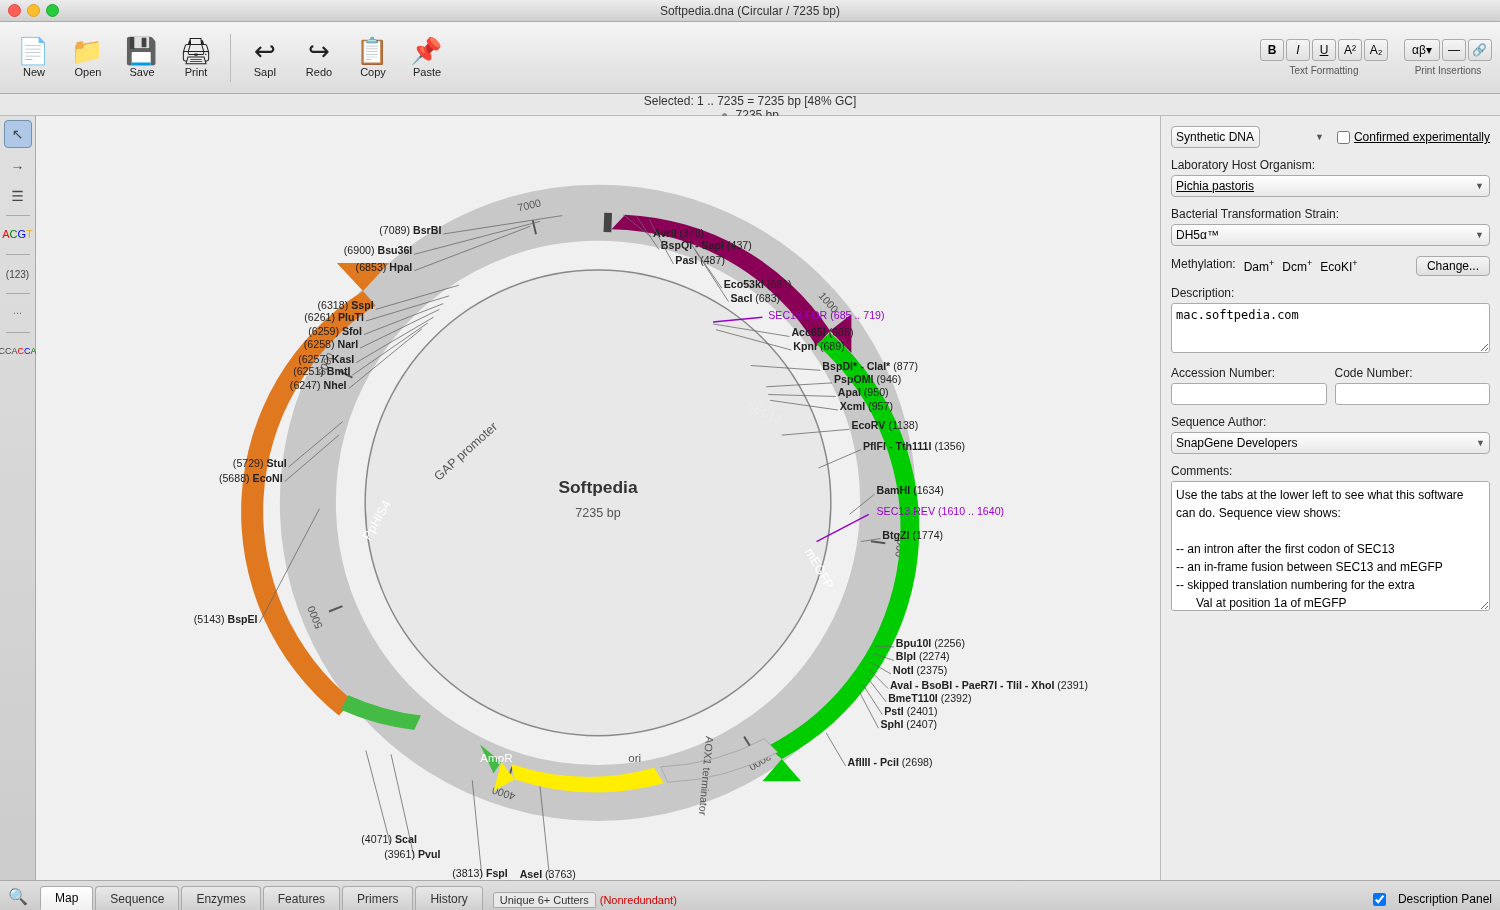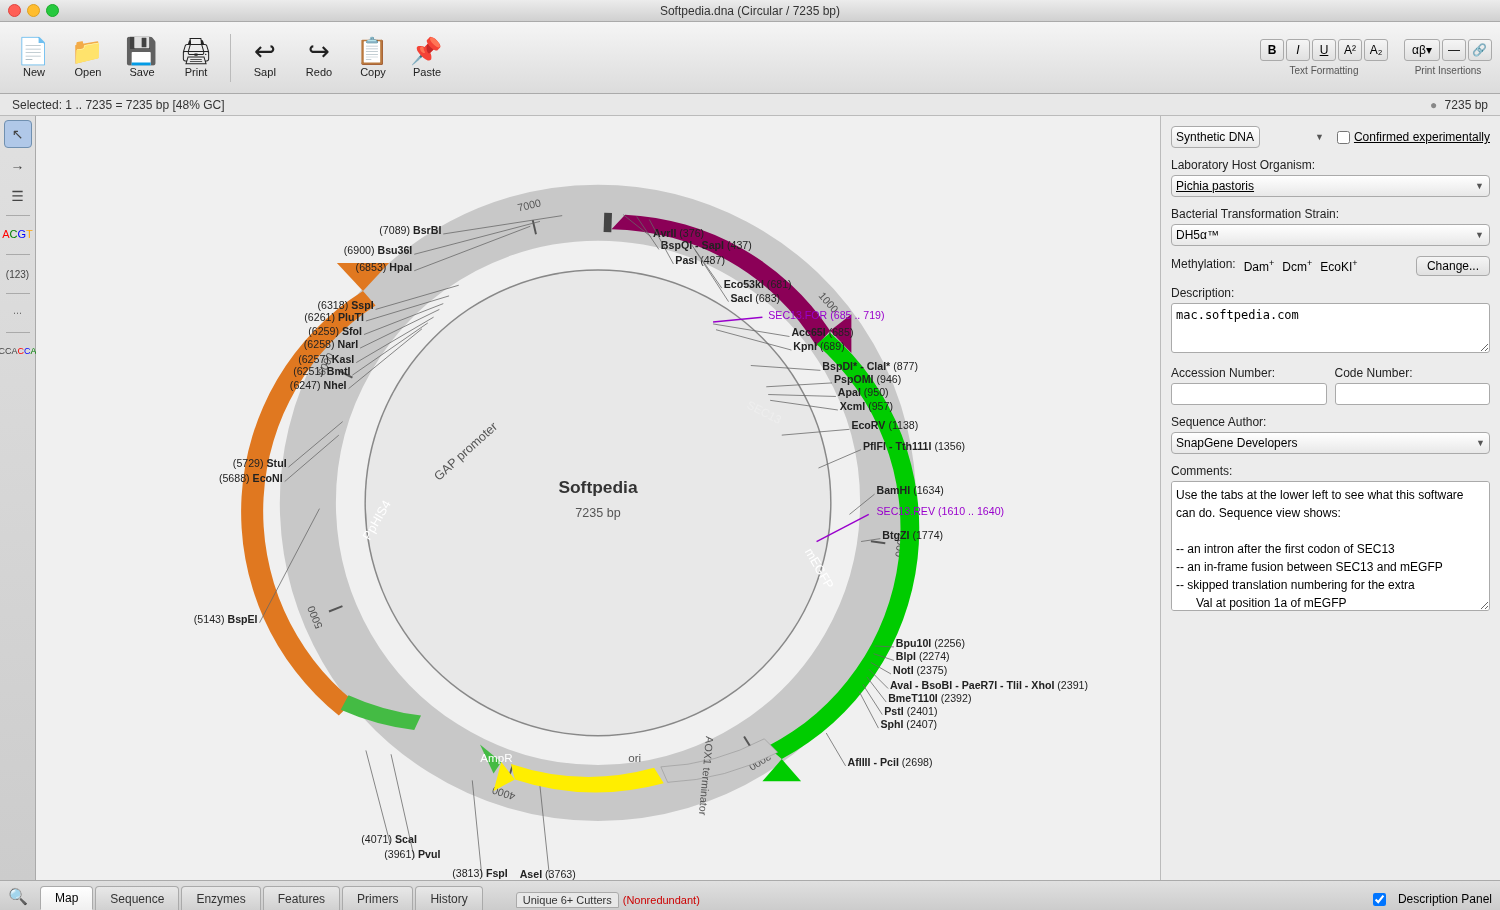--- a/index.html
+++ b/index.html
@@ -80,20 +80,21 @@
     #statusbar {
       background: #e8e8e8;
       border-bottom: 1px solid #bbb;
       height: 22px;
       display: flex;
       align-items: center;
       padding: 0 12px;
       font-size: 12px;
       color: #333;
       justify-content: space-between;
+      flex-direction: column;
     }
 
     
     #main {
       display: flex;
       height: calc(910px - 22px - 72px - 22px - 30px);
     }
 
     
     #left-sidebar {
@@ -745,21 +746,21 @@
     <span>Features</span>
   </button>
   <button class="btab">
     <span>Primers</span>
   </button>
   <button class="btab">
     <span>History</span>
   </button>
 
   <div style="display:flex; align-items:center; gap:4px; margin-left:8px; margin-bottom:2px; align-self:flex-end;">
-    <span style="font-size:11px; color:#333; background:#e8e8e8; border:1px solid #aaa; border-radius:3px 3px 0 0; padding:1px 6px;margin-left:23px;">Unique 6+ Cutters</span>
+    <span style="font-size:11px; color:#333; background:#e8e8e8; border:1px solid #aaa; border-radius:3px 3px 0 0; padding:1px 6px;">Unique 6+ Cutters</span>
     <span style="font-size:11px; color:#cc0000;">(Nonredundant)</span>
   </div>
 
   <div class="bottom-right">
     <label class="desc-checkbox-label">
       <input type="checkbox" checked="" style="">
       <span>Description Panel</span>
     </label>
   </div>
 </div>

